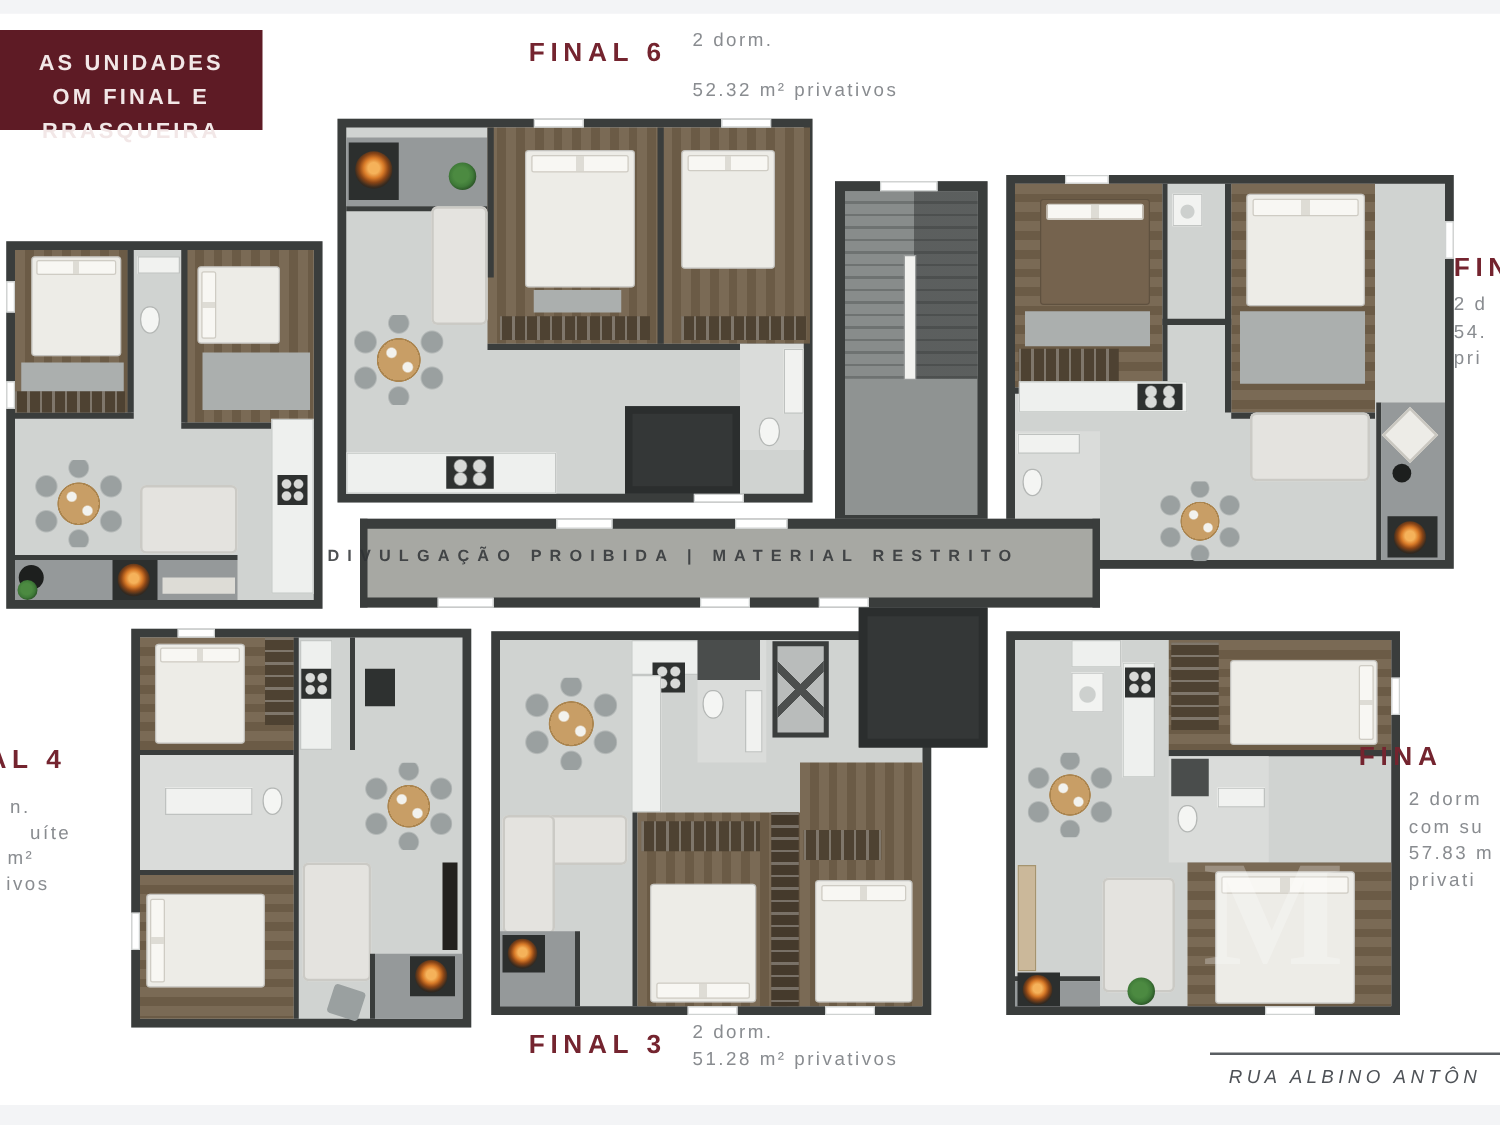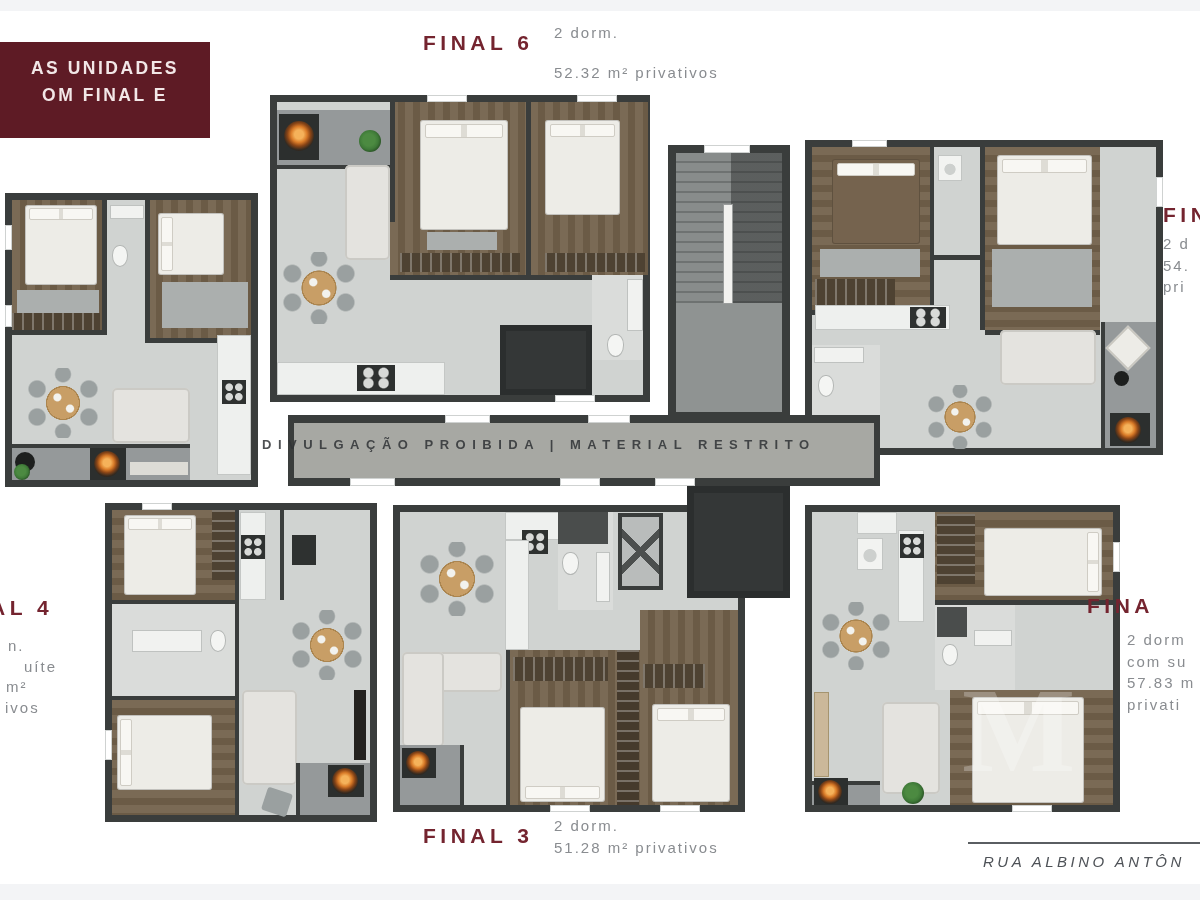--- a/index.html
+++ b/index.html
@@ -292,23 +292,24 @@
     <div class="wall" style="left:586px;top:-8px;width:6px;height:71px"></div>
     <div class="win" style="left:157px;top:-8px;width:45px;height:8px"></div>
     <div class="win" style="left:300px;top:-8px;width:42px;height:8px"></div>
     <div class="win" style="left:62px;top:55px;width:45px;height:8px"></div>
     <div class="win" style="left:272px;top:55px;width:40px;height:8px"></div>
     <div class="win" style="left:367px;top:55px;width:40px;height:8px"></div>
   </div>
 
   <div class="shaftbox" style="left:687px;top:486px;width:103px;height:112px;z-index:6"></div>
 
-  <div class="badge" style="left:0;top:42px;width:210px;height:96px">
+  <div class="badge" style="left:0;top:24px;width:210px;height:80px">
     <div>AS UNIDADES</div>
     <div>OM FINAL E</div>
+    <div>RRASQUEIRA</div>
   </div>
 
   <div class="title" style="left:423px;top:31px">FINAL 6</div>
   <div class="sub" style="left:554px;top:24px">2 dorm.</div>
   <div class="sub" style="left:554px;top:64px">52.32 m² privativos</div>
 
   <div class="title" style="left:423px;top:824px">FINAL 3</div>
   <div class="sub" style="left:554px;top:817px">2 dorm.</div>
   <div class="sub" style="left:554px;top:839px">51.28 m² privativos</div>
 

